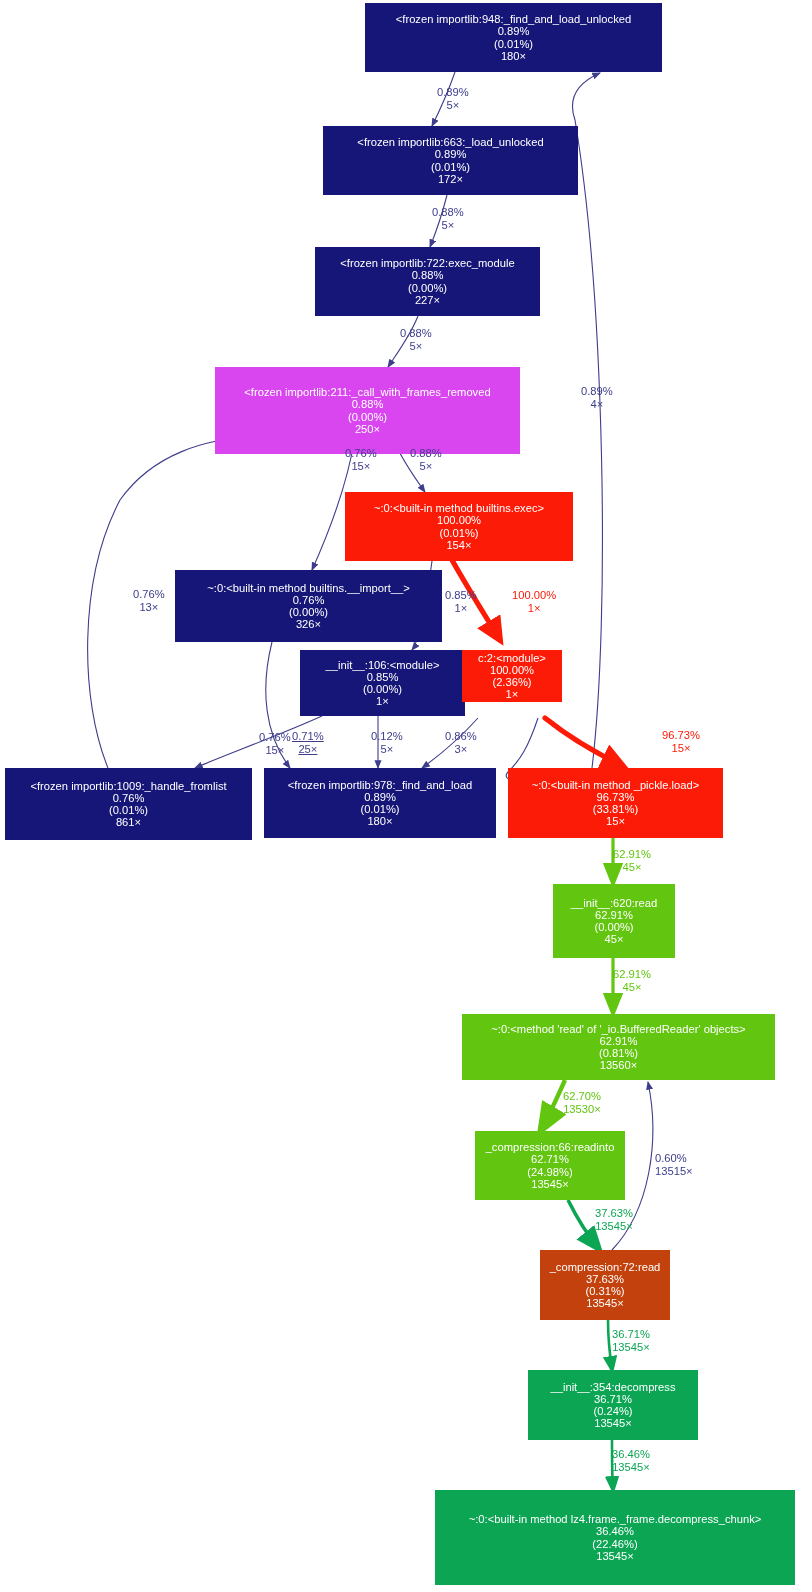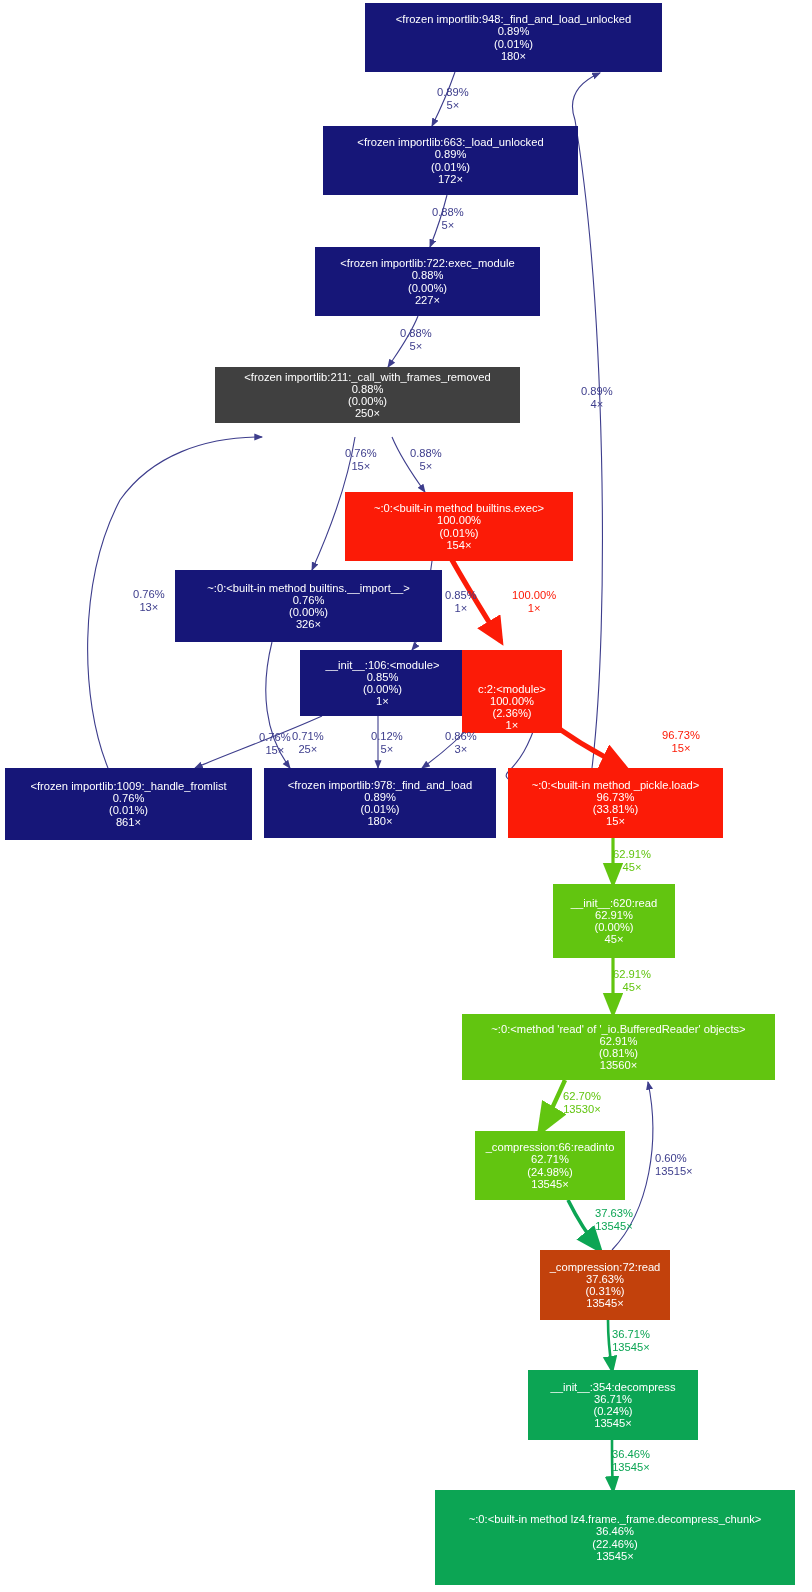--- a/index.html
+++ b/index.html
@@ -95,21 +95,21 @@
         <div class="nlabel l2">0.89%</div>
         <div class="nlabel l3">(0.01%)</div>
         <div class="nlabel l4">172×</div>
       </div>
       <div class="node" style="left: 315px; top: 247px; width: 225px; height: 69px; background: rgb(22, 22, 120);">
         <div class="nlabel l1">&lt;frozen importlib:722:exec_module</div>
         <div class="nlabel l2">0.88%</div>
         <div class="nlabel l3">(0.00%)</div>
         <div class="nlabel l4">227×</div>
       </div>
-      <div class="node" style="left: 215px; top: 367px; width: 305px; height: 56px; background: #404040;">
+      <div class="node" style="left: 215px; top: 367px; width: 305px; height: 87px; background: #d946ef;">
         <div class="nlabel l1">&lt;frozen importlib:211:_call_with_frames_removed</div>
         <div class="nlabel l2">0.88%</div>
         <div class="nlabel l3">(0.00%)</div>
         <div class="nlabel l4">250×</div>
       </div>
       <div class="node" style="left: 345px; top: 492px; width: 228px; height: 69px; background: rgb(252, 27, 7);">
         <div class="nlabel l1">~:0:&lt;built-in method builtins.exec&gt;</div>
         <div class="nlabel l2">100.00%</div>
         <div class="nlabel l3">(0.01%)</div>
         <div class="nlabel l4">154×</div>
@@ -119,21 +119,21 @@
         <div class="nlabel l2">0.76%</div>
         <div class="nlabel l3">(0.00%)</div>
         <div class="nlabel l4">326×</div>
       </div>
       <div class="node" style="left: 300px; top: 650px; width: 165px; height: 66px; background: rgb(22, 22, 120);">
         <div class="nlabel l1">__init__:106:&lt;module&gt;</div>
         <div class="nlabel l2">0.85%</div>
         <div class="nlabel l3">(0.00%)</div>
         <div class="nlabel l4">1×</div>
       </div>
-      <div class="node" style="left: 462px; top: 650px; width: 100px; height: 83px; background: rgb(252, 27, 7); justify-content: flex-end;">
+      <div class="node" style="left: 462px; top: 650px; width: 100px; height: 52px; background: rgb(252, 27, 7); justify-content: flex-end;">
         <div class="nlabel l1">c:2:&lt;module&gt;</div>
         <div class="nlabel l2">100.00%</div>
         <div class="nlabel l3">(2.36%)</div>
         <div class="nlabel l4">1×</div>
       </div>
       <div class="node" style="left: 5px; top: 768px; width: 247px; height: 72px; background: rgb(22, 22, 120);">
         <div class="nlabel l1">&lt;frozen importlib:1009:_handle_fromlist</div>
         <div class="nlabel l2">0.76%</div>
         <div class="nlabel l3">(0.01%)</div>
         <div class="nlabel l4">861×</div>
@@ -221,21 +221,21 @@
         <span class="ec">1×</span>
       </div>
       <div class="elabel" style="left: 512px; top: 589px; color: rgb(252, 27, 7);">
         <span class="ep">100.00%</span>
         <span class="ec">1×</span>
       </div>
       <div class="elabel" style="left: 259px; top: 731px; color: rgb(61, 61, 140);">
         <span class="ep">0.76%</span>
         <span class="ec">15×</span>
       </div>
-      <div class="elabel" style="left: 292px; top: 730px; color: rgb(61, 61, 140);">
+      <div class="elabel" style="left: 292px; top: 730px; color: rgb(61, 61, 140); text-decoration: underline;">
         <span class="ep">0.71%</span>
         <span class="ec">25×</span>
       </div>
       <div class="elabel" style="left: 371px; top: 730px; color: rgb(61, 61, 140);">
         <span class="ep">0.12%</span>
         <span class="ec">5×</span>
       </div>
       <div class="elabel" style="left: 445px; top: 730px; color: rgb(61, 61, 140);">
         <span class="ep">0.86%</span>
         <span class="ec">3×</span>

